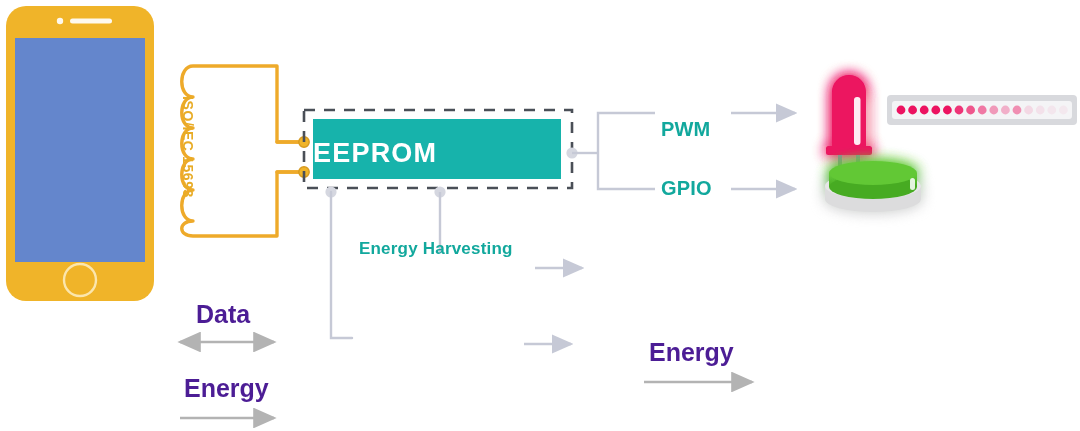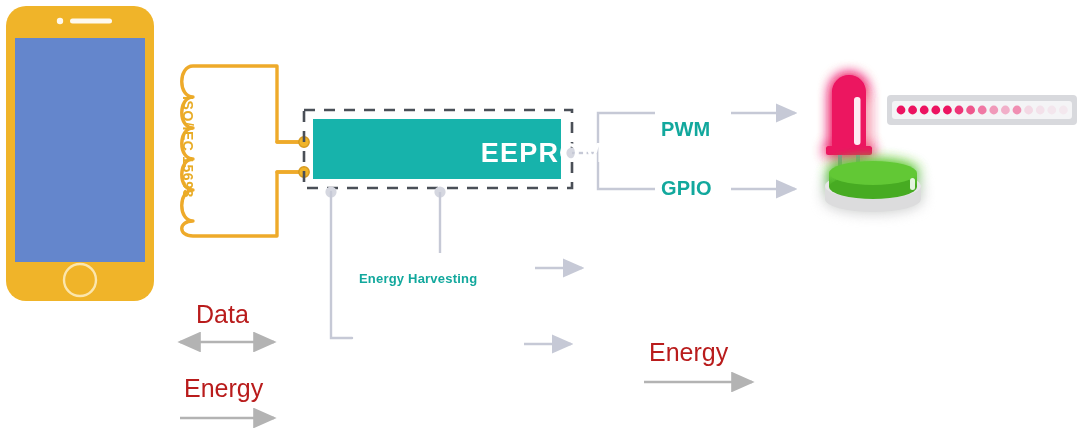--- a/index.html
+++ b/index.html
@@ -4,24 +4,24 @@
 <style>
   html,body{margin:0;padding:0;background:#ffffff;}
   body{
     font-family:"Liberation Sans","DejaVu Sans",sans-serif;
     width:1080px;height:431px;overflow:hidden;
   }
   #stage{position:relative;width:1080px;height:431px;background:#ffffff;}
   #stage svg{position:absolute;left:0;top:0;}
   .lbl{position:absolute;white-space:nowrap;}
   .teal-lbl{color:#12a89d;font-weight:bold;letter-spacing:.2px;}
-  .gray-lbl{color:#b91c1c;font-weight:normal;}
+  .gray-lbl{color:#4c1d95;font-weight:bold;}
   #eeprom-text{
     position:absolute;color:#ffffff;font-size:27px;font-weight:bold;
-    letter-spacing:1.2px;left:313px;top:138px;width:292px;text-align:right;
+    letter-spacing:1.2px;left:313px;top:138px;width:292px;text-align:left;
   }
   #iso-text{
     position:absolute;color:#e8ac26;font-size:14px;font-weight:bold;
     letter-spacing:.6px;
     left:196px;top:96px;width:120px;
     transform:rotate(90deg);transform-origin:left top;
   }
 </style>
 </head>
 <body>
@@ -163,21 +163,21 @@
   </svg>
 
   <div id="eeprom-text">EEPROM</div>
 
   <div id="iso-text">ISO/IEC 15693</div>
 
   <div class="lbl teal-lbl" style="left:661px;top:101px;font-size:20px;margin-top:17px;">PWM</div>
 
   <div class="lbl teal-lbl" style="left:661px;top:177px;font-size:20px;text-align:center;">GPIO</div>
 
-  <div class="lbl teal-lbl" style="left:359px;top:271px;font-size:13px;">Energy Harvesting</div>
+  <div class="lbl teal-lbl" style="left:359px;top:239px;font-size:17px;">Energy Harvesting</div>
 
 
   <div class="lbl gray-lbl" style="left:196px;top:300px;font-size:25px;">Data</div>
 
   <div class="lbl gray-lbl" style="left:184px;top:374px;font-size:25px;">Energy</div>
 
   <div class="lbl gray-lbl" style="left:649px;top:338px;font-size:25px;">Energy</div>
 
 </div>
 

